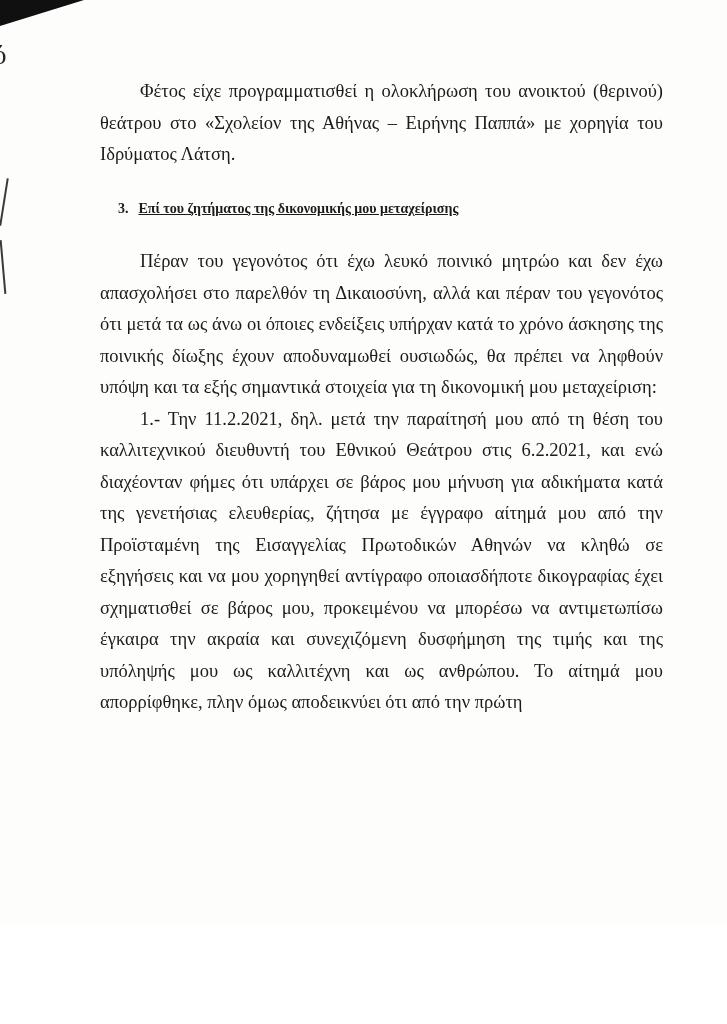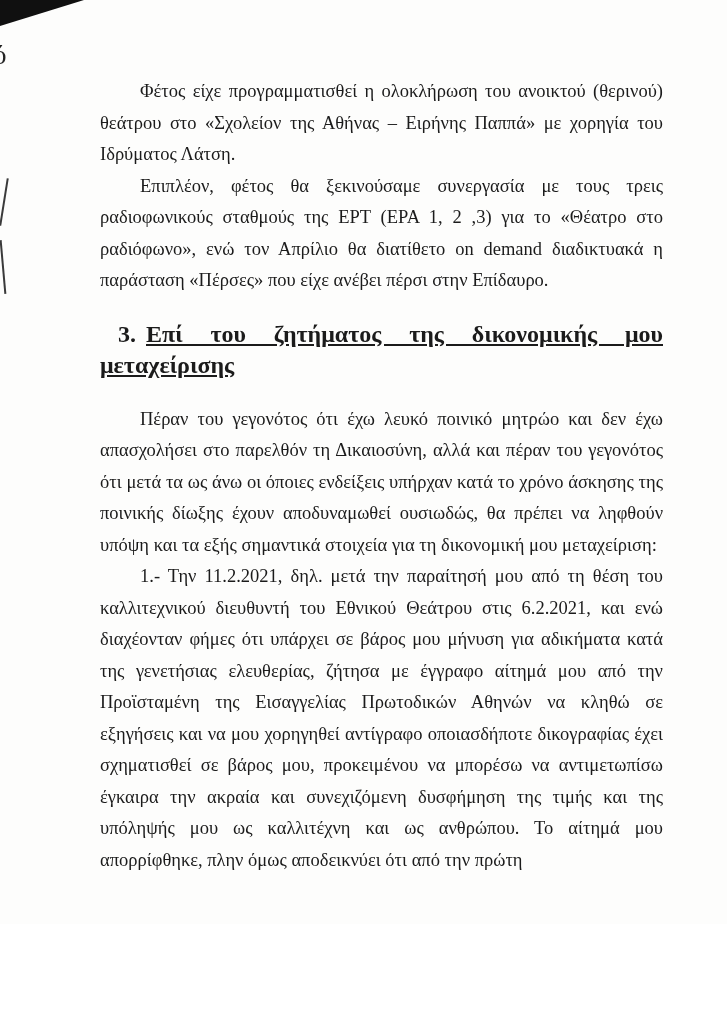--- a/index.html
+++ b/index.html
@@ -43,21 +43,21 @@
     text-align: justify;
     font-size: 18.5px;
     line-height: 31.5px;
   }
   .para {
     margin: 0;
     text-indent: 40px;
   }
   .heading {
     margin: 22px 0 22px 0;
-    font-size: 24px;
+    font-size: 14px;
     line-height: 31.5px;
     font-weight: bold;
     text-indent: 18px;
   }
   .heading-number { margin-right: 10px; }
   .heading-text { text-decoration: underline; }
 
   .page-number {
     position: absolute;
     top: 944px;
@@ -74,21 +74,20 @@
 
 <div class="page">
 
   <div class="artifact corner-mark"></div>
   <div class="artifact edge-letter">ό</div>
   <div class="artifact edge-line l1"></div>
   <div class="artifact edge-line l2"></div>
 
   <div class="content">
     <p class="para">Φέτος είχε προγραμματισθεί η ολοκλήρωση του ανοικτού (θερινού) θεάτρου στο «Σχολείον της Αθήνας – Ειρήνης Παππά» με χορηγία του Ιδρύματος Λάτση.</p>
-    <p class="para">Επιπλέον, φέτος θα ξεκινούσαμε συνεργασία με τους τρεις ραδιοφωνικούς σταθμούς της ΕΡΤ (ΕΡΑ 1, 2 ,3) για το «Θέατρο στο ραδιόφωνο», ενώ τον Απρίλιο θα διατίθετο on demand διαδικτυακά η παράσταση «Πέρσες» που είχε ανέβει πέρσι στην Επίδαυρο.</p>
 
     <h3 class="heading"><span class="heading-number">3.</span><span class="heading-text">Επί του ζητήματος της δικονομικής μου μεταχείρισης</span></h3>
 
     <p class="para">Πέραν του γεγονότος ότι έχω λευκό ποινικό μητρώο και δεν έχω απασχολήσει στο παρελθόν τη Δικαιοσύνη, αλλά και πέραν του γεγονότος ότι μετά τα ως άνω οι όποιες ενδείξεις υπήρχαν κατά το χρόνο άσκησης της ποινικής δίωξης έχουν αποδυναμωθεί ουσιωδώς, θα πρέπει να ληφθούν υπόψη και τα εξής σημαντικά στοιχεία για τη δικονομική μου μεταχείριση:</p>
     <p class="para">1.- Την 11.2.2021, δηλ. μετά την παραίτησή μου από τη θέση του καλλιτεχνικού διευθυντή του Εθνικού Θεάτρου στις 6.2.2021, και ενώ διαχέονταν φήμες ότι υπάρχει σε βάρος μου μήνυση για αδικήματα κατά της γενετήσιας ελευθερίας, ζήτησα με έγγραφο αίτημά μου από την Προϊσταμένη της Εισαγγελίας Πρωτοδικών Αθηνών να κληθώ σε εξηγήσεις και να μου χορηγηθεί αντίγραφο οποιασδήποτε δικογραφίας έχει σχηματισθεί σε βάρος μου, προκειμένου να μπορέσω να αντιμετωπίσω έγκαιρα την ακραία και συνεχιζόμενη δυσφήμηση της τιμής και της υπόληψής μου ως καλλιτέχνη και ως ανθρώπου. Το αίτημά μου απορρίφθηκε, πλην όμως αποδεικνύει ότι από την πρώτη</p>
   </div>
 
   <div class="page-number">23</div>
 
 </div>

